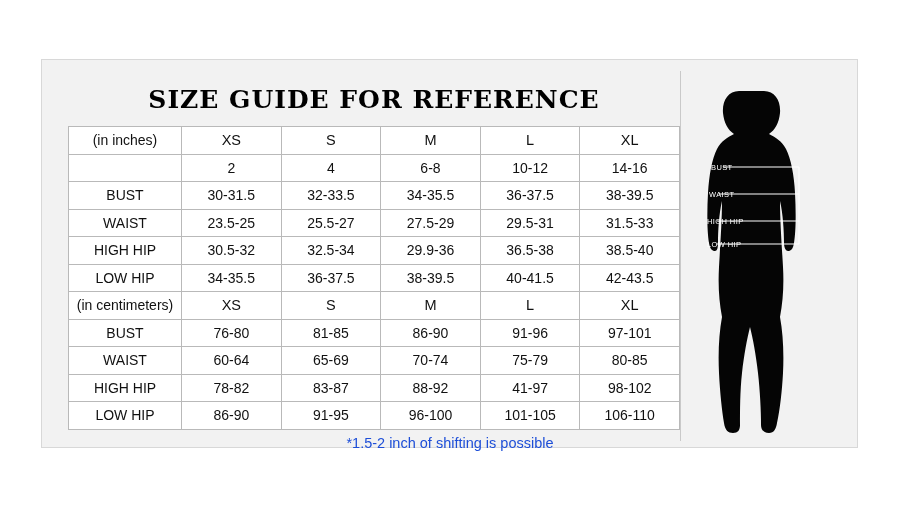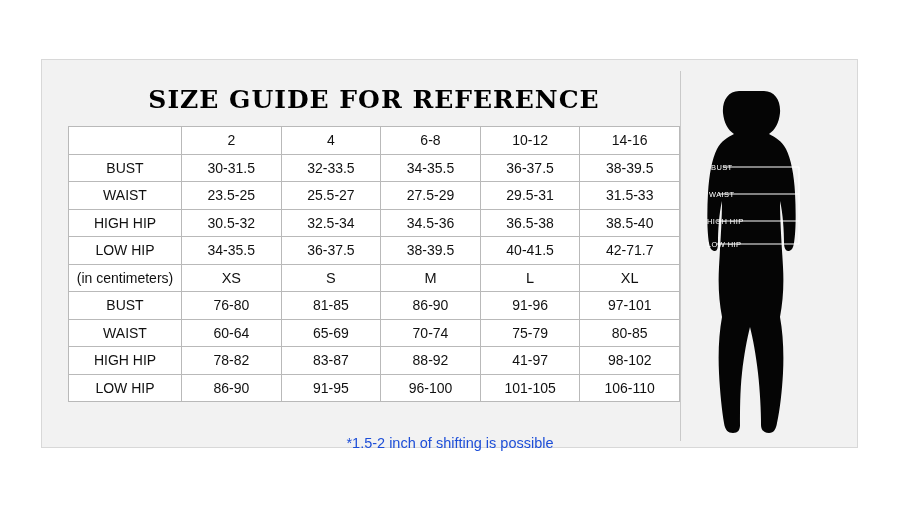--- a/index.html
+++ b/index.html
@@ -124,20 +124,28 @@
 
 <div class="page">
   <div class="card">
     <div class="inner">
 
       <div class="table-area">
         <div class="guide-title">SIZE GUIDE FOR REFERENCE</div>
 
         <table class="size-table">
           <tbody>
+            <tr class="header-row">
+              <td class="rowhead">(in inches)</td>
+              <td>XS</td>
+              <td>S</td>
+              <td>M</td>
+              <td>L</td>
+              <td>XL</td>
+            </tr>
             <tr>
               <td class="rowhead blank"></td>
               <td>2</td>
               <td>4</td>
               <td>6-8</td>
               <td>10-12</td>
               <td>14-16</td>
             </tr>
             <tr>
               <td class="rowhead">BUST</td>
@@ -152,31 +160,31 @@
               <td>23.5-25</td>
               <td>25.5-27</td>
               <td>27.5-29</td>
               <td>29.5-31</td>
               <td>31.5-33</td>
             </tr>
             <tr>
               <td class="rowhead">HIGH HIP</td>
               <td>30.5-32</td>
               <td>32.5-34</td>
-              <td>34.5-36</td>
+              <td>29.9-36</td>
               <td>36.5-38</td>
               <td>38.5-40</td>
             </tr>
             <tr>
               <td class="rowhead">LOW HIP</td>
               <td>34-35.5</td>
               <td>36-37.5</td>
               <td>38-39.5</td>
               <td>40-41.5</td>
-              <td>42-71.7</td>
+              <td>42-43.5</td>
             </tr>
             <tr class="header-row">
               <td class="rowhead">(in centimeters)</td>
               <td>XS</td>
               <td>S</td>
               <td>M</td>
               <td>L</td>
               <td>XL</td>
             </tr>
             <tr>

